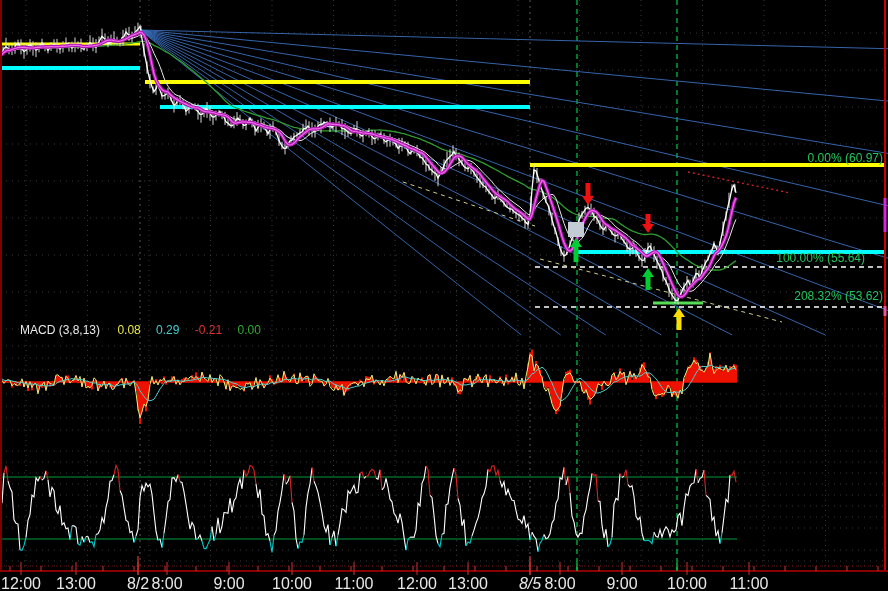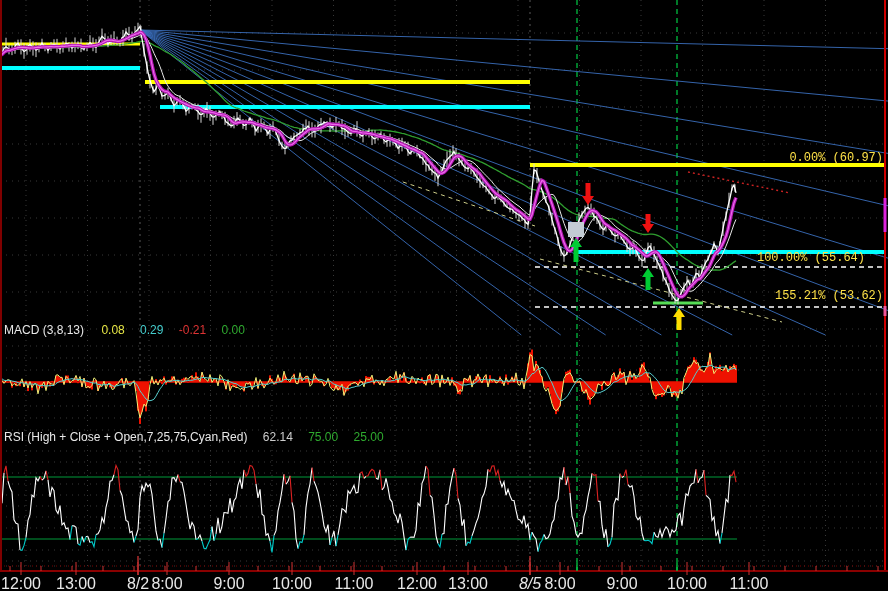--- a/index.html
+++ b/index.html
@@ -1,20 +1,20 @@
 <!DOCTYPE html>
 <html><head>
 <meta charset="utf-8">
 <style>
   html,body{margin:0;padding:0;background:#000;}
   .stage{position:relative;width:888px;height:591px;background:#000;overflow:hidden;
          font-family:"Liberation Sans",sans-serif;}
   .stage svg{position:absolute;left:0;top:0;}
   .lbl{position:absolute;font-size:12px;line-height:13px;white-space:nowrap;letter-spacing:0;}
-  .fib{color:#fde047;font-family:Liberation Mono, monospace;}
+  .fib{color:#22c55e;}
   .axlbl{position:absolute;top:575px;font-size:16px;color:#e8e8e8;transform:translateX(-50%);white-space:nowrap;}
 </style>
 </head>
 <body>
 
 <div class="stage">
   <svg id="chart" width="888" height="591" xmlns="http://www.w3.org/2000/svg">
       <defs>
         <clipPath id="clipPrice">
           <rect x="0" y="0" width="888" height="336"></rect>
@@ -892,38 +892,32 @@
         <line x1="677" y1="563" x2="677" y2="571" stroke="#00cc44" stroke-width="1.3"></line>
       </g>
       <g>
         <line x1="1" y1="0" x2="1" y2="570" stroke="#800000" stroke-width="2"></line>
         <line x1="885" y1="0" x2="885" y2="570" stroke="#cc0000" stroke-width="2"></line>
         <line x1="885" y1="198" x2="885" y2="232" stroke="#dd22dd" stroke-width="3"></line>
         <line x1="885" y1="306" x2="885" y2="316" stroke="#ee5599" stroke-width="3"></line>
       </g>
     </svg>
 
-  <div class="lbl" style="left:4px;top:324px">
+  <div class="lbl" style="left:20px;top:324px">
     <span style="color:#e8e8e8">MACD (3,8,13)</span>
     <span style="color:#e6e645;margin-left:14px">0.08</span>
     <span style="color:#44cccc;margin-left:12px">0.29</span>
     <span style="color:#dd3333;margin-left:12px">-0.21</span>
     <span style="color:#2faa2f;margin-left:12px">0.00</span>
   </div>
 
-  <div class="lbl" style="left:4px;top:431px">
-    <span style="color:#e8e8e8">RSI (High + Close + Open,7,25,75,Cyan,Red)</span>
-    <span style="color:#cccccc;margin-left:12px">62.14</span>
-    <span style="color:#2faa2f;margin-left:12px">75.00</span>
-    <span style="color:#2faa2f;margin-left:12px">25.00</span>
-  </div>
 
   <div class="lbl fib" style="right:5px;top:152px">0.00% (60.97)</div>
   <div class="lbl fib" style="right:23px;top:252px">100.00% (55.64)</div>
-  <div class="lbl fib" style="right:5px;top:290px">155.21% (53.62)</div>
+  <div class="lbl fib" style="right:5px;top:290px">208.32% (53.62)</div>
 <div class="axlbl" style="left: 21px;">12:00</div>
     <div class="axlbl" style="left: 76px;">13:00</div>
     <div class="axlbl" style="left: 138px;">8/2</div>
     <div class="axlbl" style="left: 167px;">8:00</div>
     <div class="axlbl" style="left: 229px;">9:00</div>
     <div class="axlbl" style="left: 292px;">10:00</div>
     <div class="axlbl" style="left: 354px;">11:00</div>
     <div class="axlbl" style="left: 417px;">12:00</div>
     <div class="axlbl" style="left: 468px;">13:00</div>
     <div class="axlbl" style="left: 530px; font-style: italic;">8/5</div>

